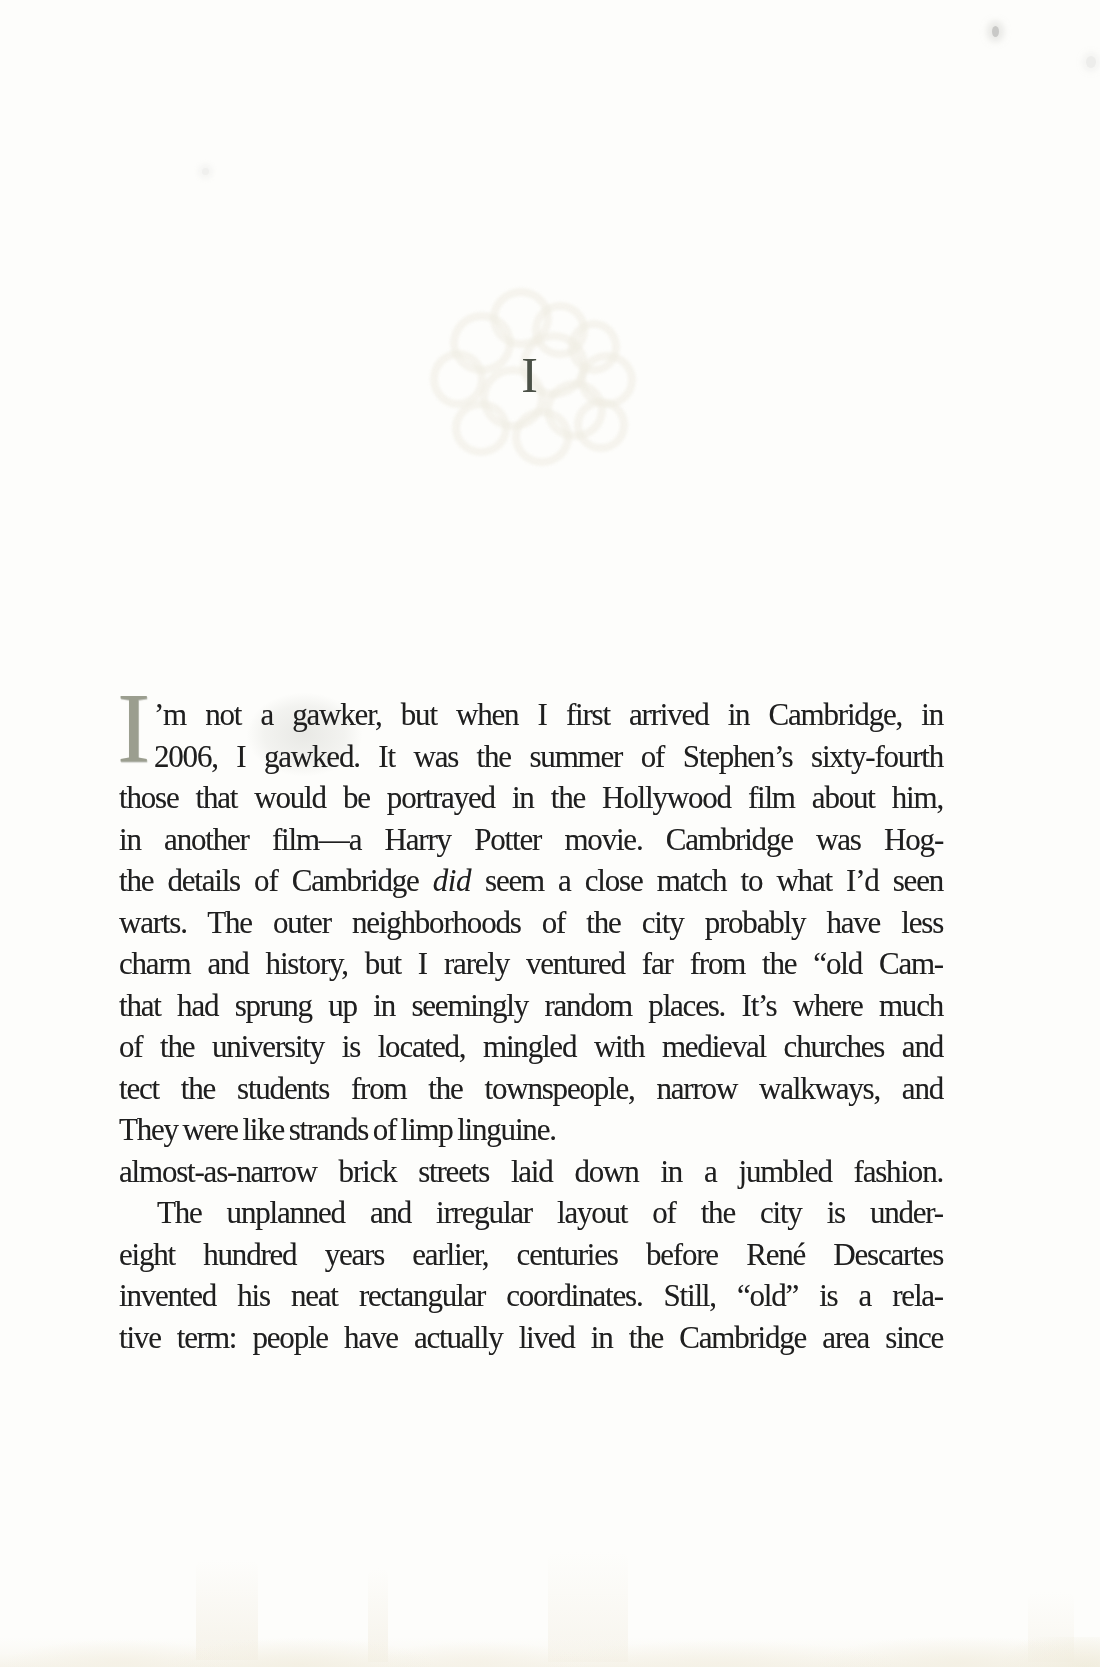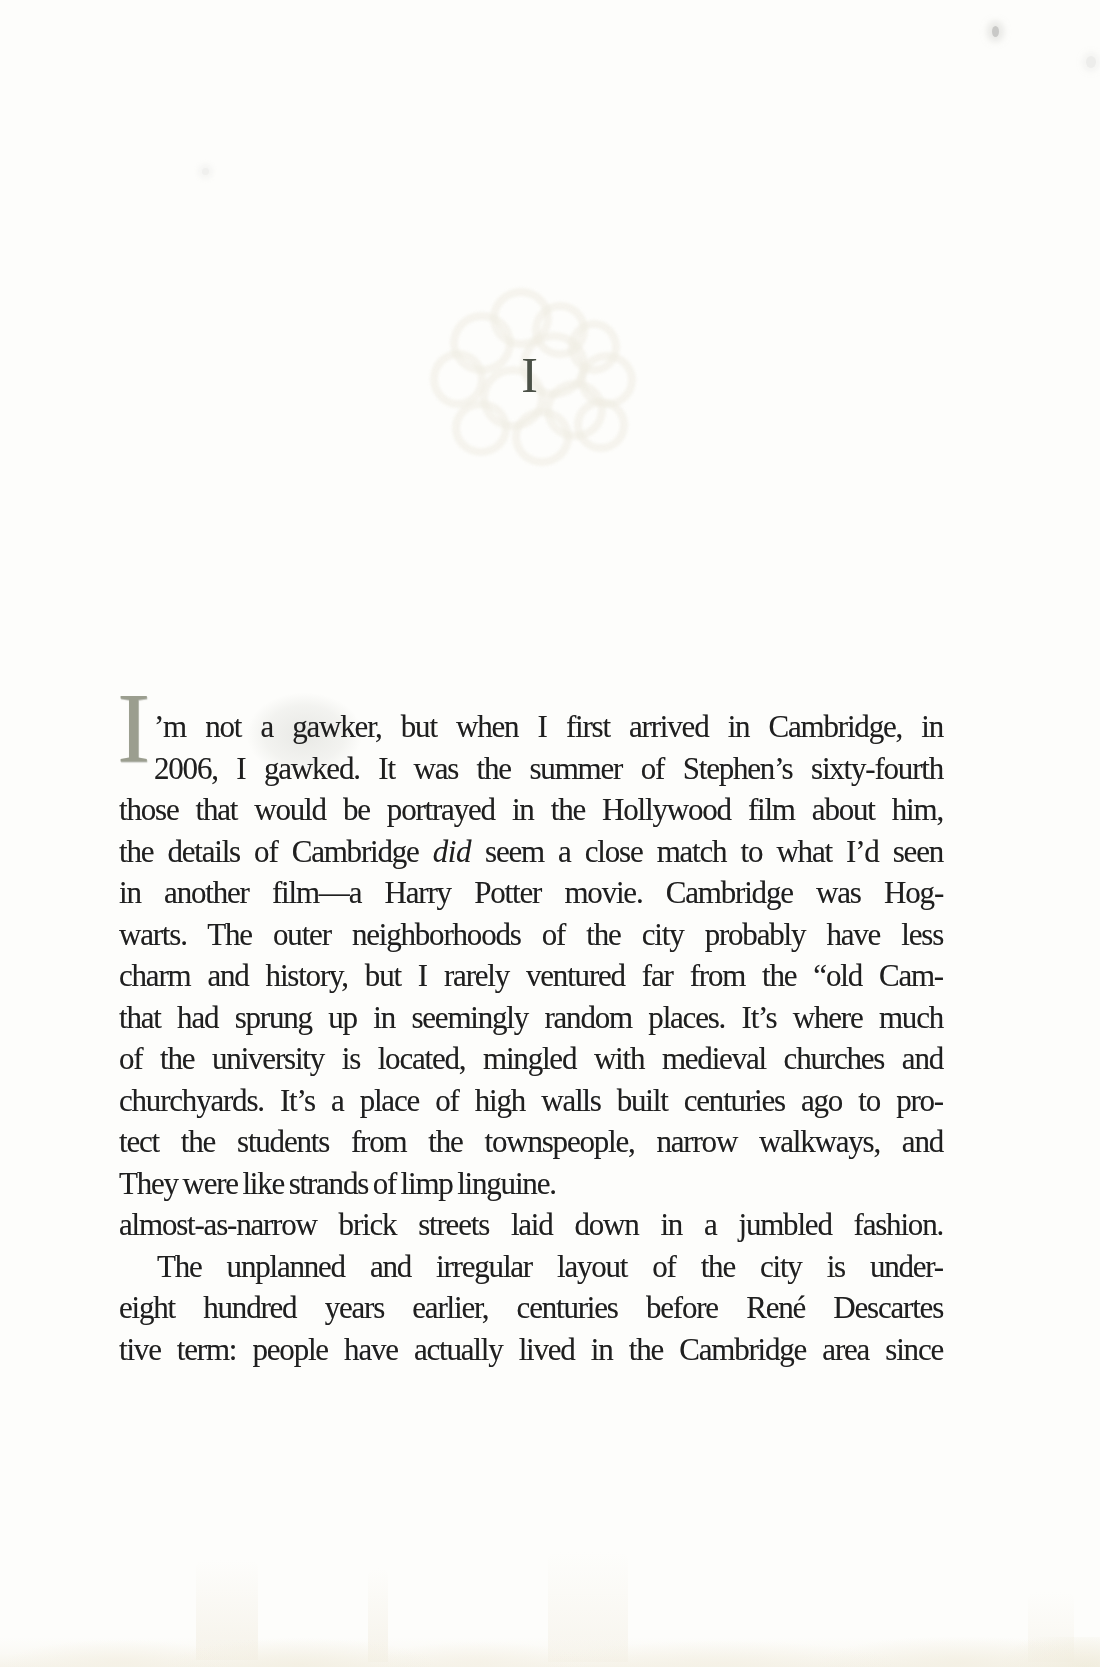--- a/index.html
+++ b/index.html
@@ -68,21 +68,20 @@
     position: absolute;
     left: 119px;
     top: 694px;
     width: 824px;
     font-size: 31px;
     line-height: 41.5px;
     color: var(--body-text, #1f1f1f);
     letter-spacing: -1.2px;
     word-spacing: -2px;
     text-shadow: 0 0 0.6px rgba(40,40,40,0.42);
-    margin-top: 12px;
   }
   .text-line {
     height: 41.5px;
     text-align: justify;
     text-align-last: justify;
   }
   .text-line.inset  { padding-left: 35px; }
   .text-line.indent { text-indent: 38px; }
   .text-line.left   { text-align: left; text-align-last: left; }
   .text-line .em    { font-style: italic; letter-spacing: -0.5px; }
@@ -145,32 +144,32 @@
   <div class="numeral">I</div>
 
   <div class="smudge"></div>
 
   <div class="dropcap">I</div>
 
   <div id="text-block">
       <div class="text-line inset"><span>’m not a gawker, but when I first arrived in Cambridge, in</span></div>
       <div class="text-line inset"><span>2006, I gawked. It was the summer of Stephen’s sixty-fourth</span></div>
       <div class="text-line"><span>those that would be portrayed in the Hollywood film about him,</span></div>
+      <div class="text-line"><span>in another film—a Harry Potter movie. Cambridge was Hog-</span></div>
       <div class="text-line"><span>the details of Cambridge </span><span class="em">did</span><span> seem a close match to what I’d seen</span></div>
-      <div class="text-line"><span>in another film—a Harry Potter movie. Cambridge was Hog-</span></div>
       <div class="text-line"><span>warts. The outer neighborhoods of the city probably have less</span></div>
       <div class="text-line"><span>charm and history, but I rarely ventured far from the “old Cam-</span></div>
       <div class="text-line"><span>that had sprung up in seemingly random places. It’s where much</span></div>
       <div class="text-line"><span>of the university is located, mingled with medieval churches and</span></div>
-      <div class="text-line"><span>churchyards. It’s a place of high walls built centuries ago to pro-</span></div>
       <div class="text-line"><span>tect the students from the townspeople, narrow walkways, and</span></div>
       <div class="text-line left"><span>They were like strands of limp linguine.</span></div>
       <div class="text-line"><span>almost-as-narrow brick streets laid down in a jumbled fashion.</span></div>
       <div class="text-line indent"><span>The unplanned and irregular layout of the city is under-</span></div>
       <div class="text-line"><span>eight hundred years earlier, centuries before René Descartes</span></div>
+      <div class="text-line"><span>invented his neat rectangular coordinates. Still, “old” is a rela-</span></div>
       <div class="text-line"><span>tive term: people have actually lived in the Cambridge area since</span></div>
     </div>
 
   <span class="speck s1"></span>
   <span class="speck s2"></span>
   <span class="speck s3"></span>
 
   <div class="streak k1"></div>
   <div class="streak k2"></div>
   <div class="streak k3"></div>

